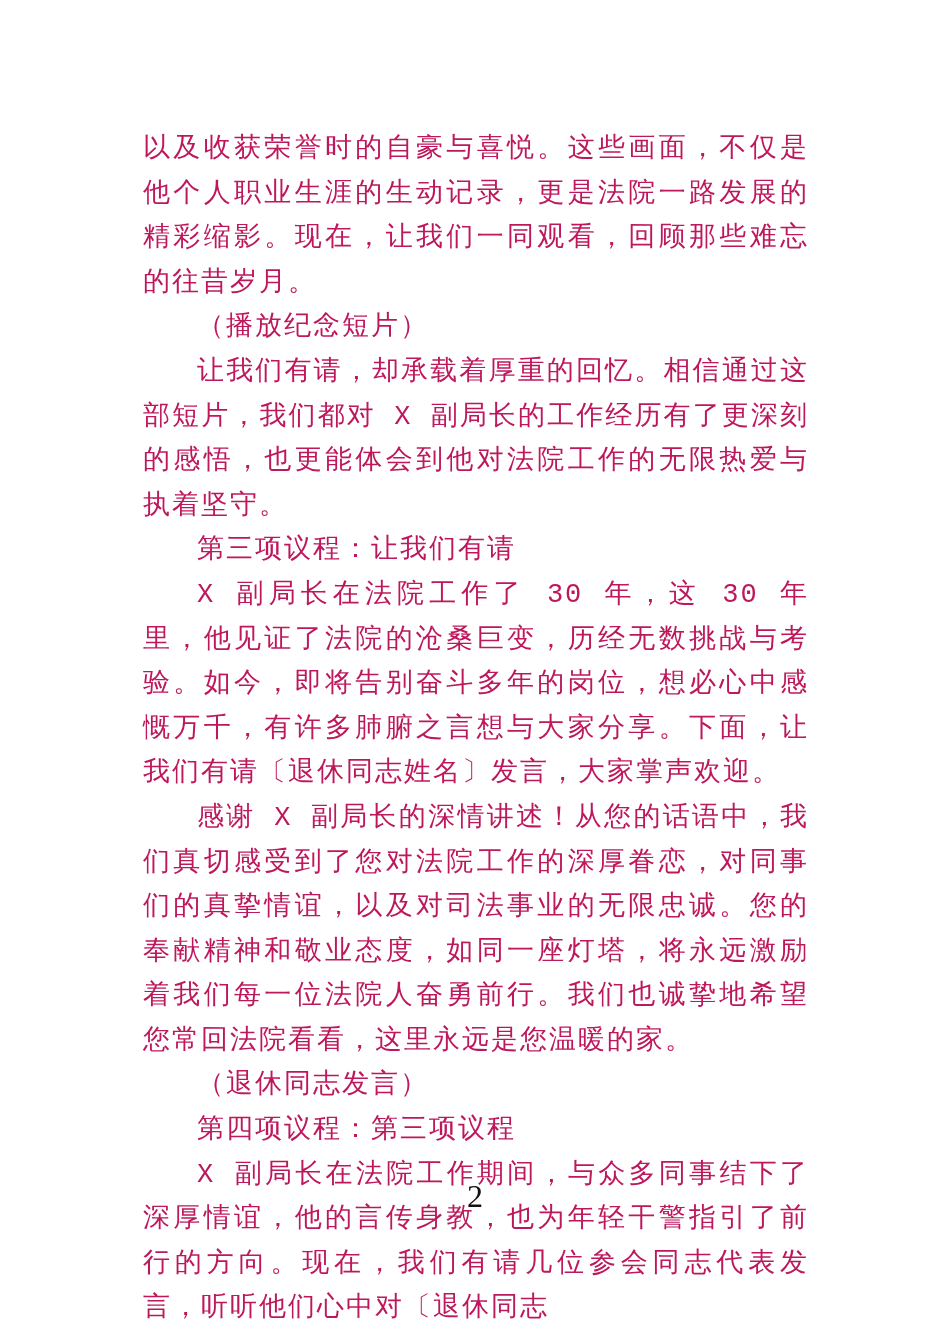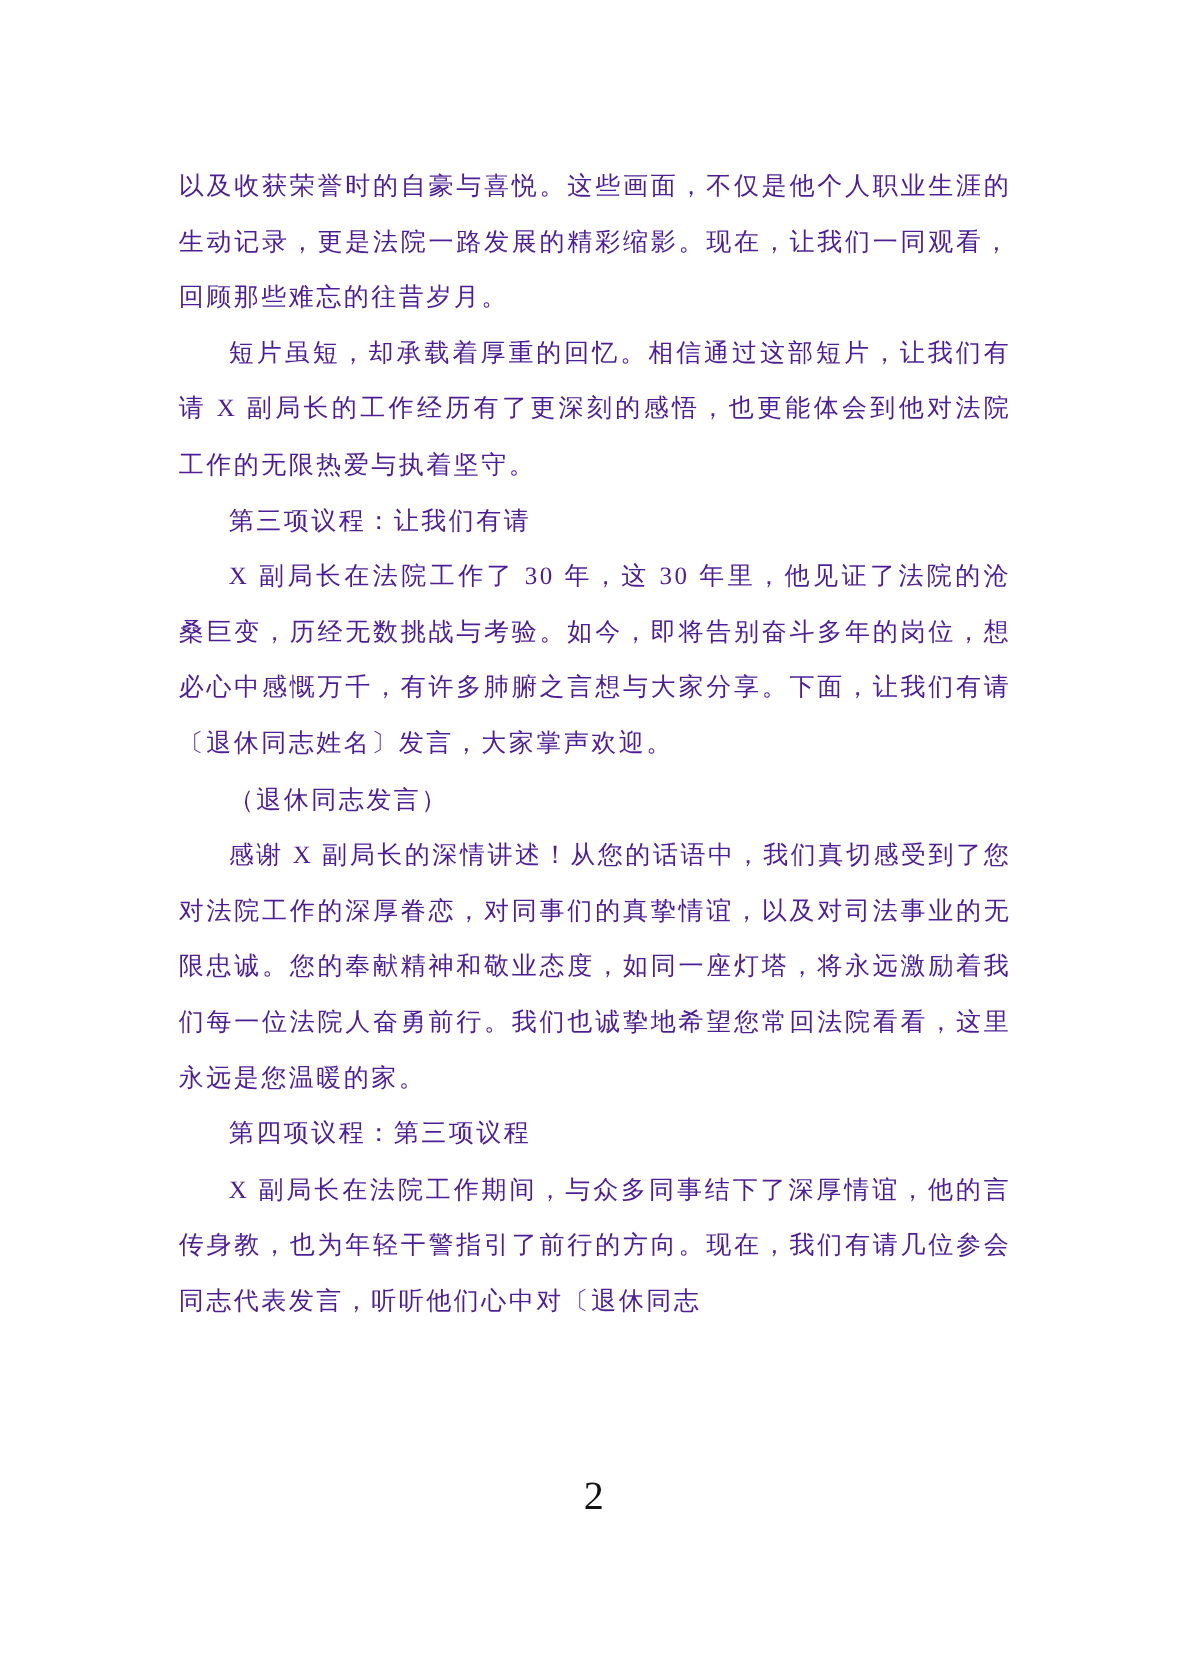--- a/index.html
+++ b/index.html
@@ -16,25 +16,25 @@
   }
   .doc-content {
     position: absolute;
     left: 143px;
     top: 127px;
     width: 666px;
   }
   .doc-content p {
     margin: 0;
     padding: 0;
-    font-family: Liberation Serif, serif;
-    font-size: 20px;
+    font-family: Liberation Mono, monospace;
+    font-size: 27px;
     line-height: 44.6px;
     letter-spacing: 2px;
-    color: #4c1d95;
+    color: #be185d;
     text-align: justify;
     word-break: break-all;
   }
   .doc-content p.indent {
     text-indent: 2em;
   }
   .page-footer {
     position: absolute;
     left: 0;
     right: 0;
@@ -47,24 +47,25 @@
     line-height: 36px;
     color: #111111;
   }
 </style>
 </head>
 <body>
 
 <div class="page">
   <div class="doc-content">
     <p>以及收获荣誉时的自豪与喜悦。这些画面，不仅是他个人职业生涯的生动记录，更是法院一路发展的精彩缩影。现在，让我们一同观看，回顾那些难忘的往昔岁月。</p>
-    <p class="indent">短片虽短，却承载着厚重的回忆。相信通过这部短片，让我们有请 X 副局长的工作经历有了更深刻的感悟，也更能体会到他对法院工作的无限热爱与执着坚守。</p>
+    <p class="indent">（播放纪念短片）</p>
+    <p class="indent">让我们有请，却承载着厚重的回忆。相信通过这部短片，我们都对 X 副局长的工作经历有了更深刻的感悟，也更能体会到他对法院工作的无限热爱与执着坚守。</p>
     <p class="indent">第三项议程：让我们有请</p>
     <p class="indent">X 副局长在法院工作了 30 年，这 30 年里，他见证了法院的沧桑巨变，历经无数挑战与考验。如今，即将告别奋斗多年的岗位，想必心中感慨万千，有许多肺腑之言想与大家分享。下面，让我们有请〔退休同志姓名〕发言，大家掌声欢迎。</p>
+    <p class="indent">感谢 X 副局长的深情讲述！从您的话语中，我们真切感受到了您对法院工作的深厚眷恋，对同事们的真挚情谊，以及对司法事业的无限忠诚。您的奉献精神和敬业态度，如同一座灯塔，将永远激励着我们每一位法院人奋勇前行。我们也诚挚地希望您常回法院看看，这里永远是您温暖的家。</p>
     <p class="indent">（退休同志发言）</p>
-    <p class="indent">感谢 X 副局长的深情讲述！从您的话语中，我们真切感受到了您对法院工作的深厚眷恋，对同事们的真挚情谊，以及对司法事业的无限忠诚。您的奉献精神和敬业态度，如同一座灯塔，将永远激励着我们每一位法院人奋勇前行。我们也诚挚地希望您常回法院看看，这里永远是您温暖的家。</p>
     <p class="indent">第四项议程：第三项议程</p>
     <p class="indent">X 副局长在法院工作期间，与众多同事结下了深厚情谊，他的言传身教，也为年轻干警指引了前行的方向。现在，我们有请几位参会同志代表发言，听听他们心中对〔退休同志</p>
   </div>
   <div class="page-footer">
     <span class="page-number">2</span>
   </div>
 </div>
 
 </body></html>

